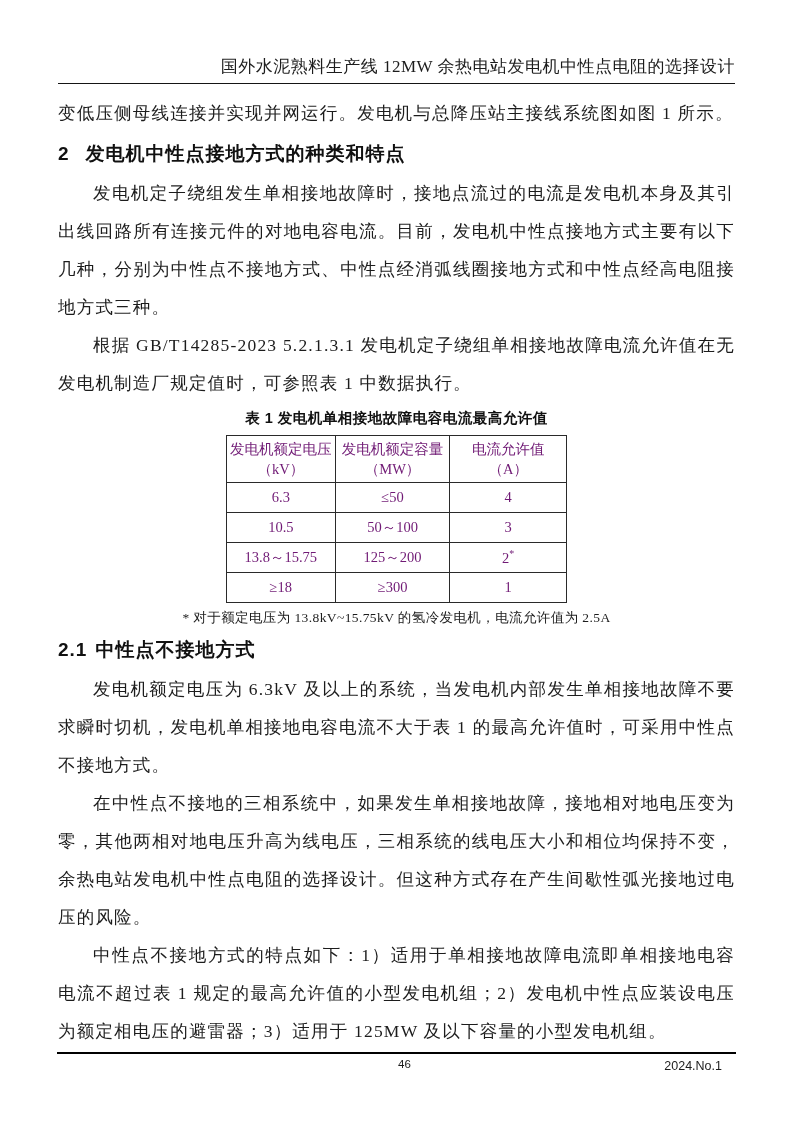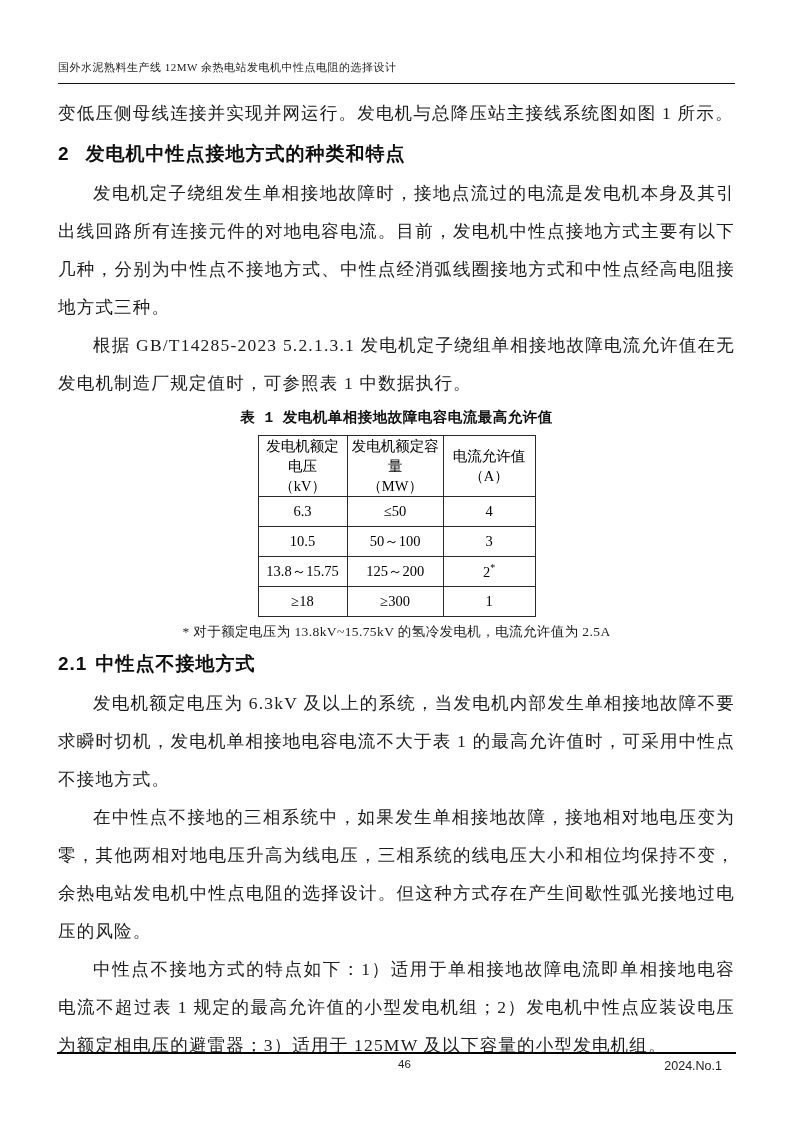--- a/index.html
+++ b/index.html
@@ -8,22 +8,22 @@
     width:793px;height:1122px;
     margin:0 auto;
     background:#ffffff;
     color:#1c1c1c;
     font-family:"Liberation Serif","DejaVu Serif",serif;
     overflow:hidden;
   }
   
   .running-head{
     position:absolute;top:57px;left:58px;right:58px;
-    text-align:left;
-    font-size:11px;line-height:20px;
+    text-align:right;
+    font-size:17px;line-height:20px;
     padding-bottom:6px;
     border-bottom:1.5px solid #151515;
     letter-spacing:.5px;
   }
   
   .content{
     position:absolute;top:88px;left:58px;right:58px;
   }
   .para{
     font-size:17.5px;line-height:38px;
@@ -38,34 +38,34 @@
     font-family:"Liberation Sans","DejaVu Sans",sans-serif;
     font-size:19px;line-height:30px;
     font-weight:bold;color:#111;
     margin:7px 0 5px 0;
     letter-spacing:1px;
   }
   h2.sec .sec-num{margin-right:16px;}
   h2.sec.sub .sec-num{margin-right:8px;}
   
   .tbl-caption{
-    font-family:Liberation Mono, monospace;
+    font-family:Liberation Sans, sans-serif;
     font-weight:bold;color:#111;
     font-size:14.5px;line-height:22px;
     text-align:center;
     margin-top:5px;
     letter-spacing:.5px;
   }
   table.allow{
-    width:278px;
+    width:341px;
     margin:6px auto 5px auto;
     border-collapse:collapse;
     border:1.5px solid #222;
     font-size:14.5px;
-    color:#000000;
+    color:#701a75;
   }
   table.allow th,table.allow td{
     border:1px solid #2a2a2a;
     text-align:center;vertical-align:middle;
     font-weight:normal;
     padding:0 2px;
   }
   table.allow th{height:46px;line-height:20px;}
   table.allow td{height:29px;margin-top:13px;}
   table.allow col.c1{width:109px;}

